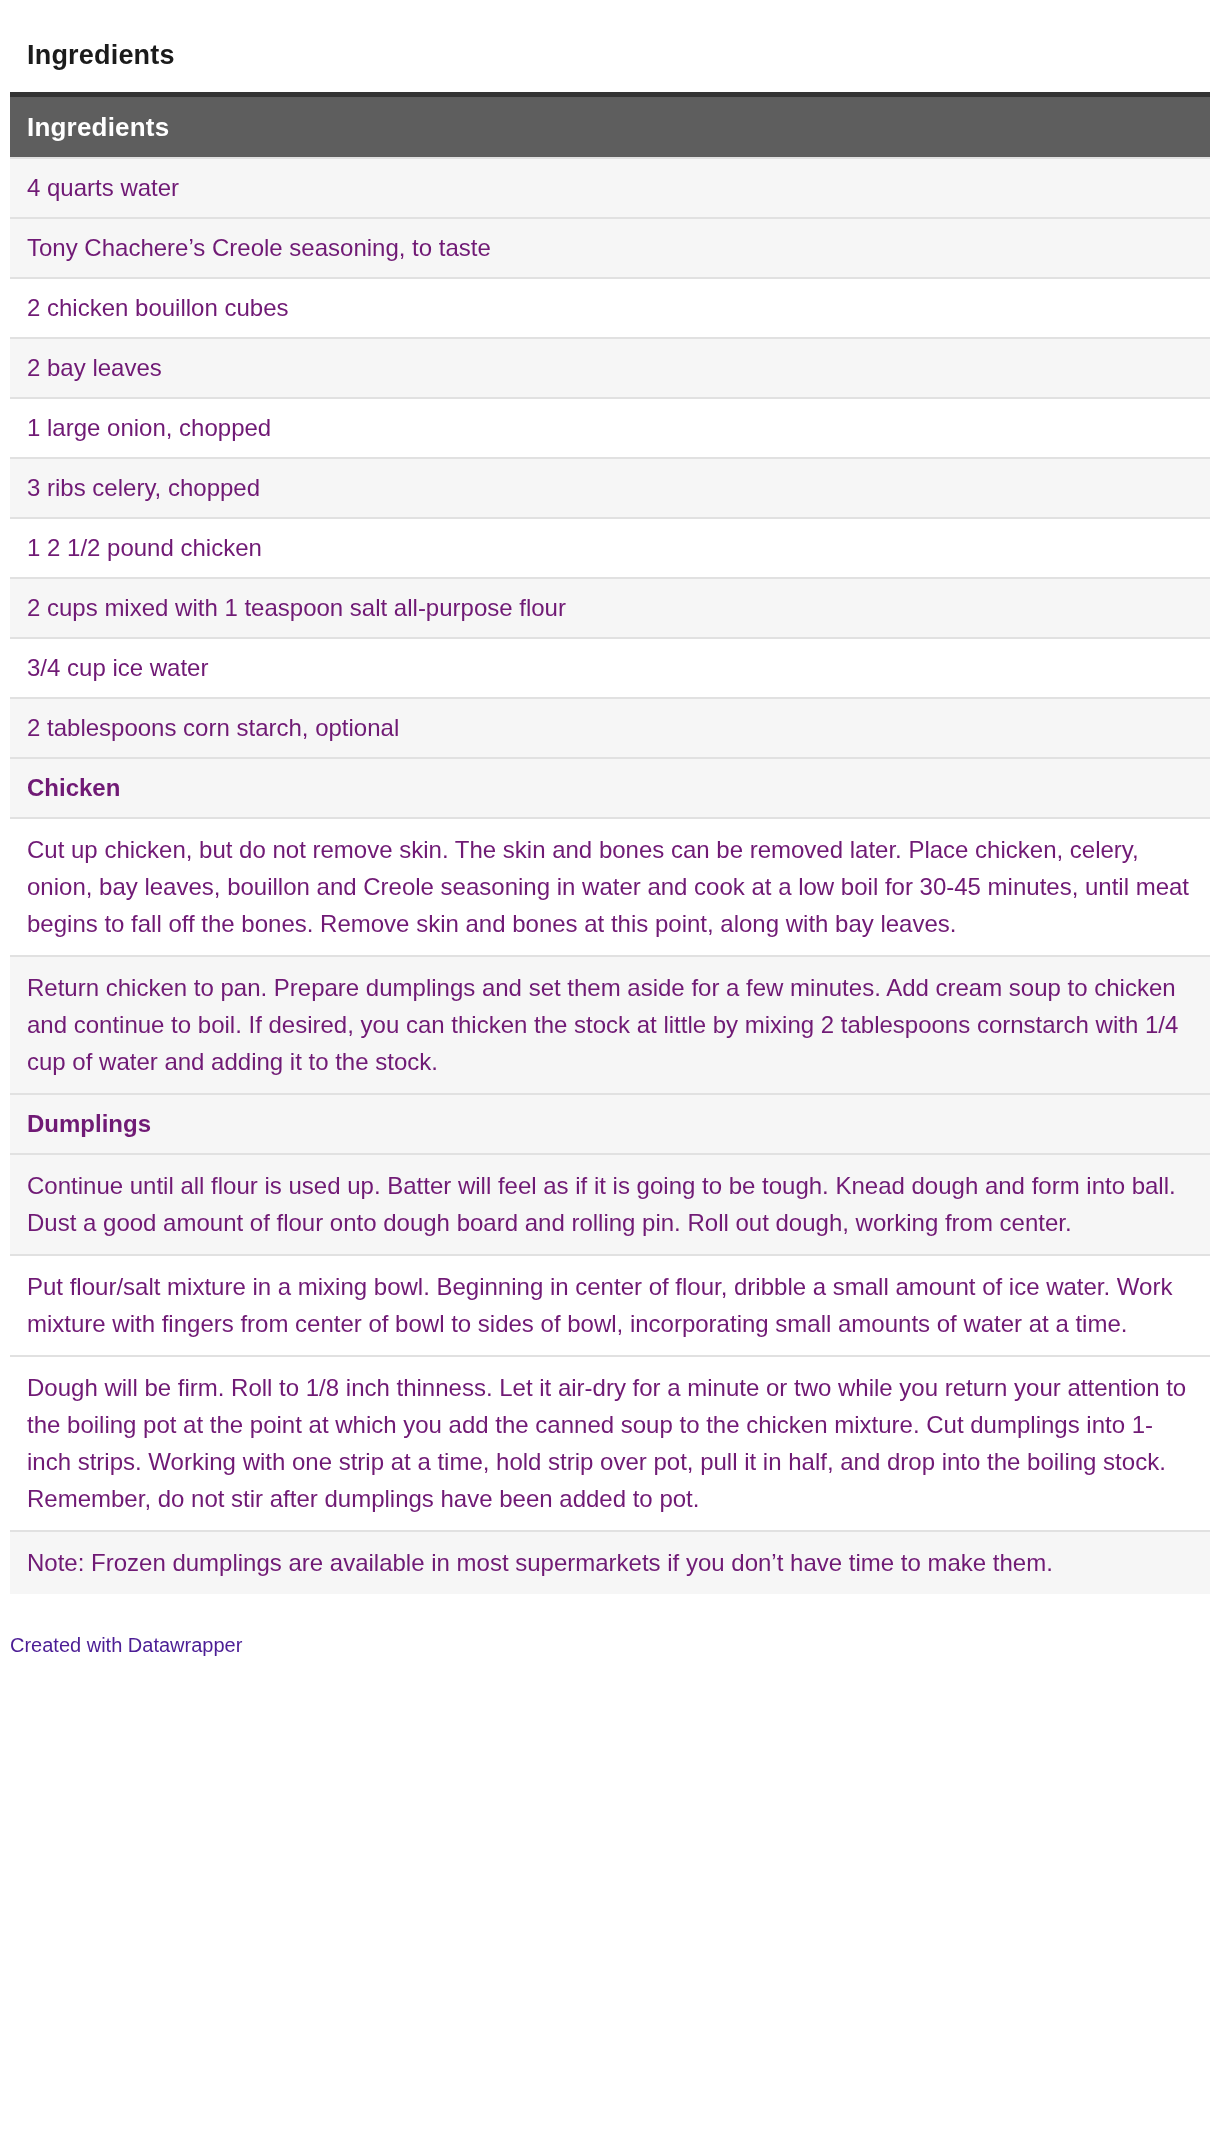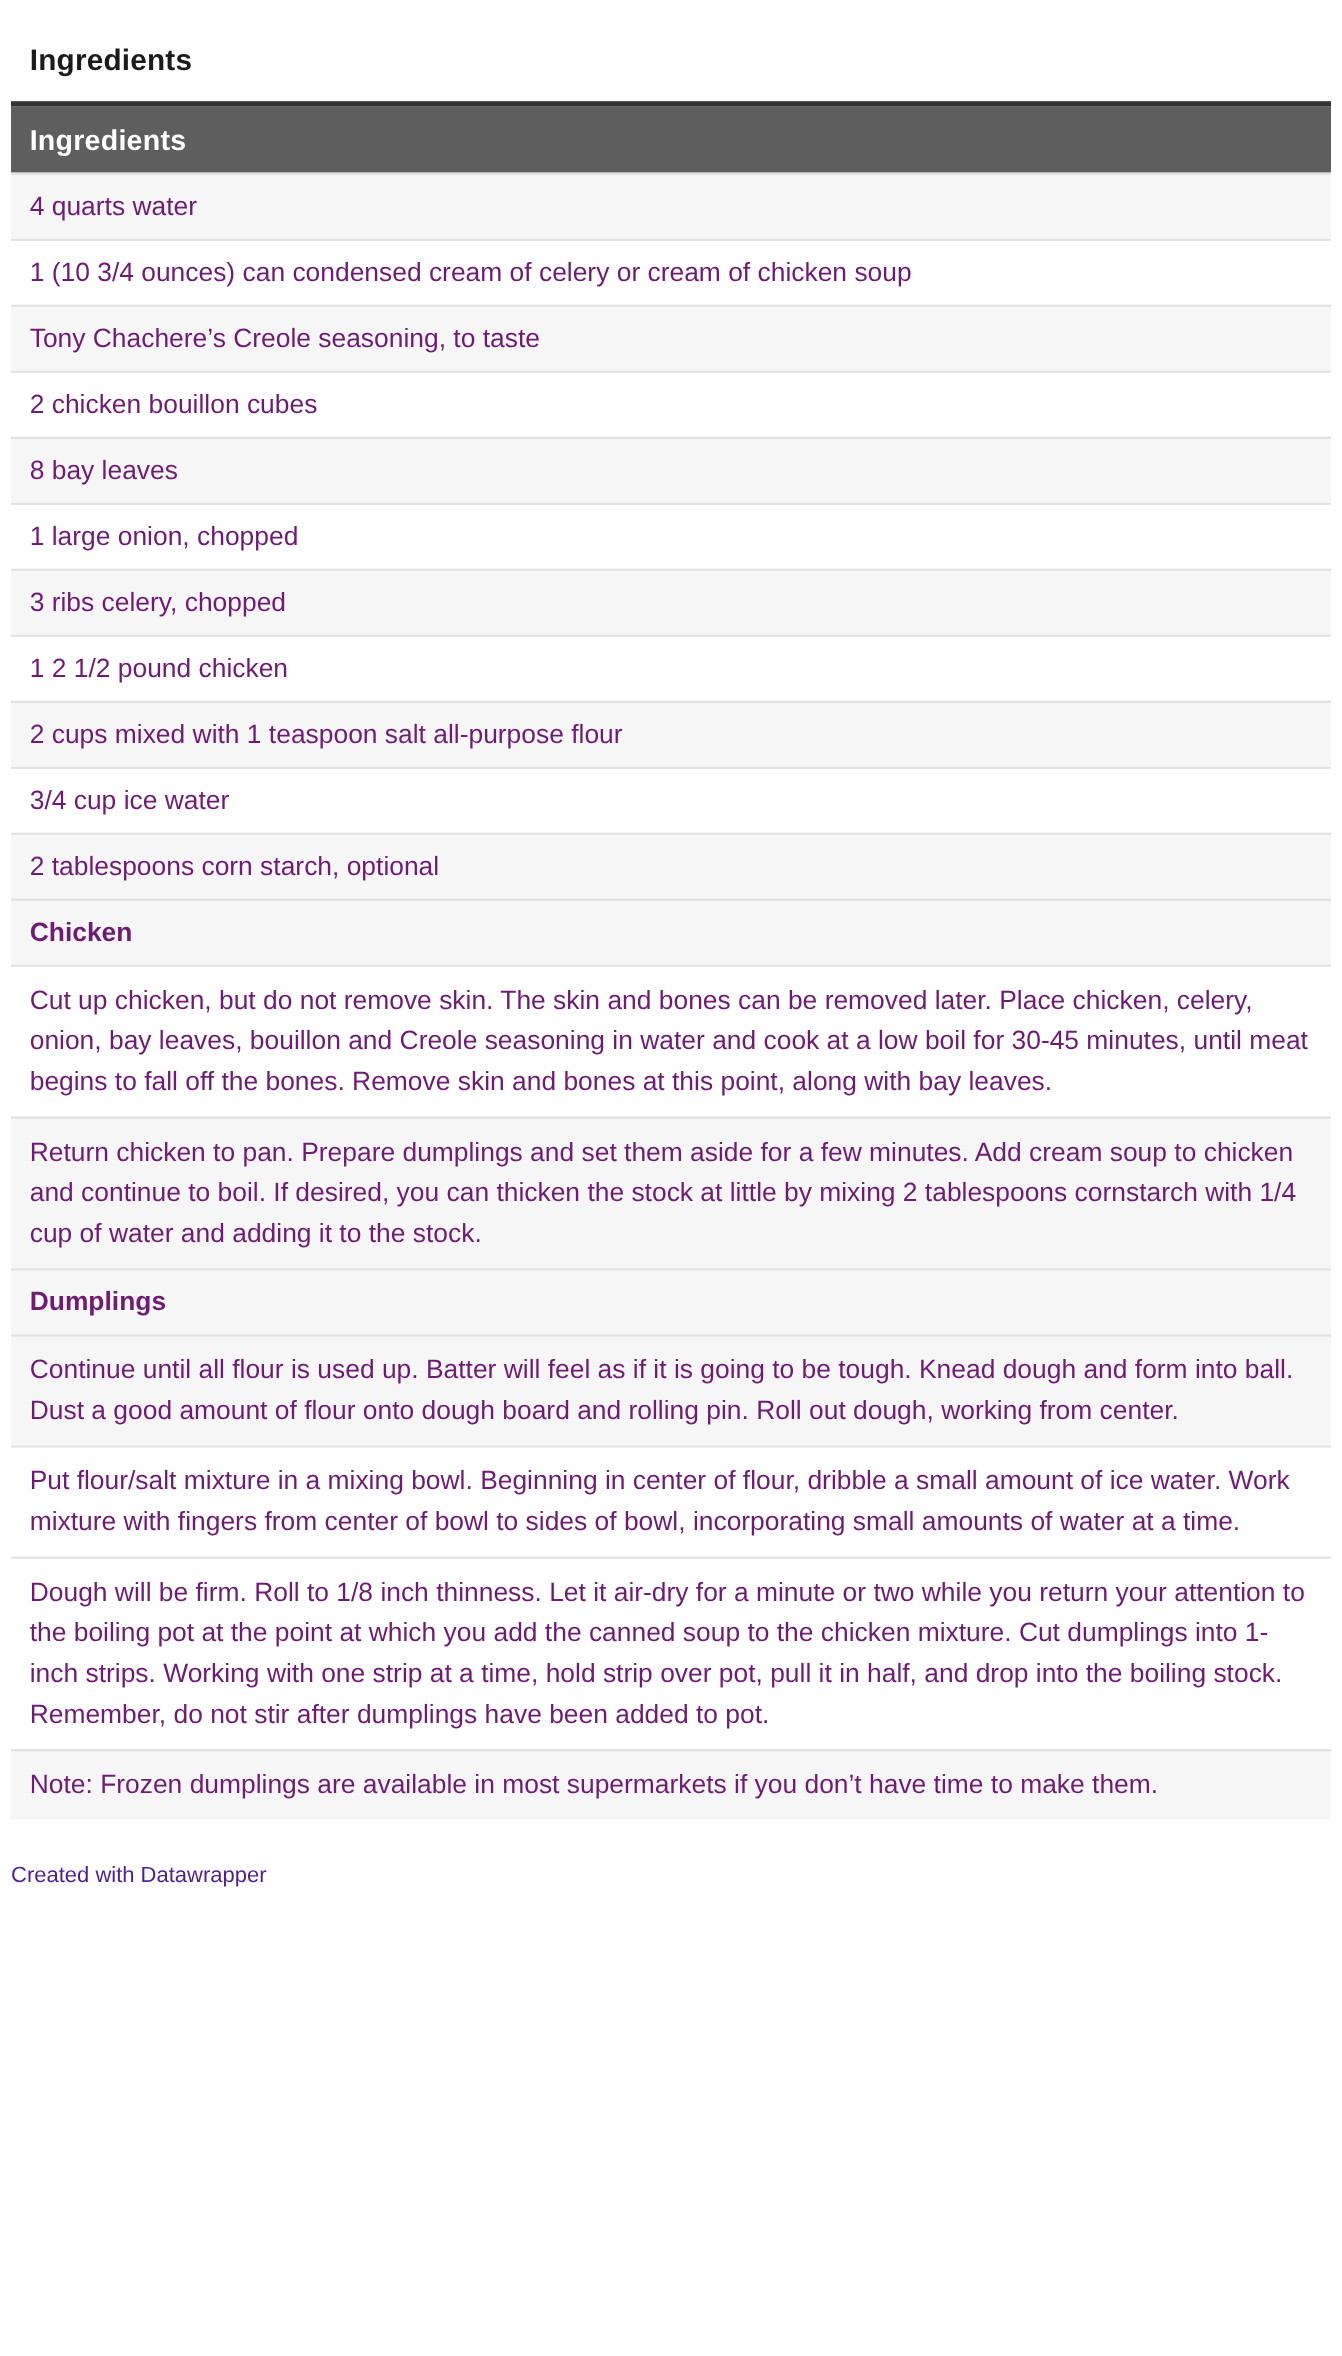--- a/index.html
+++ b/index.html
@@ -79,24 +79,23 @@
 <div class="page">
 
   <div class="title">Ingredients</div>
 
   <div class="table">
 
     <div class="section-header">Ingredients</div>
 
     <div id="ingredient-rows">
         <div class="row ing-row alt">4 quarts water</div>
-        <div class="row ing-row">1 (10 3/4 ounces) can condensed cream of celery or cream of chicken soup</div>
         <div class="row ing-row alt">Tony Chachere’s Creole seasoning, to taste</div>
         <div class="row ing-row">2 chicken bouillon cubes</div>
-        <div class="row ing-row alt">8 bay leaves</div>
+        <div class="row ing-row alt">2 bay leaves</div>
         <div class="row ing-row">1 large onion, chopped</div>
         <div class="row ing-row alt">3 ribs celery, chopped</div>
         <div class="row ing-row">1 2 1/2 pound chicken</div>
         <div class="row ing-row alt">2 cups mixed with 1 teaspoon salt all-purpose flour</div>
         <div class="row ing-row">3/4 cup ice water</div>
         <div class="row ing-row alt">2 tablespoons corn starch, optional</div>
       </div>
 
 
     <div id="direction-rows">

